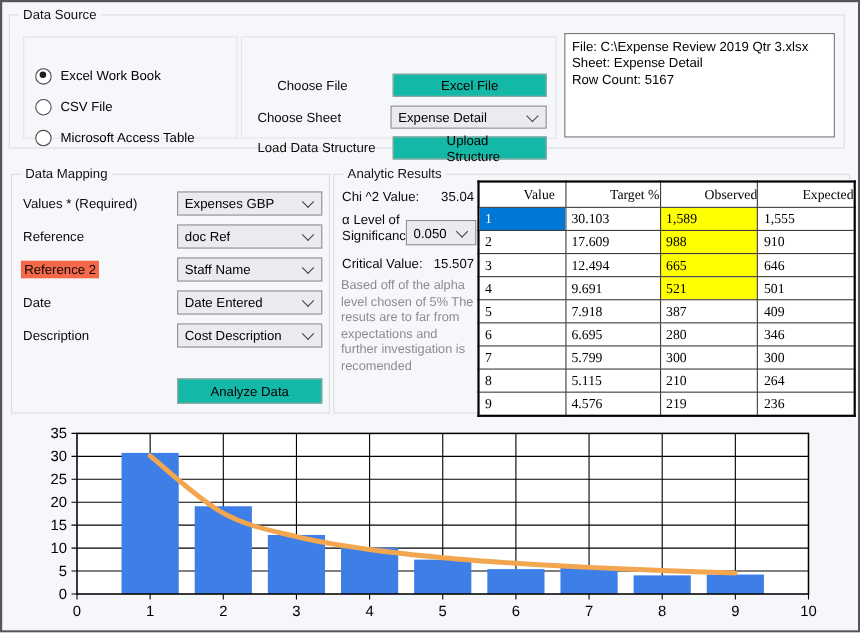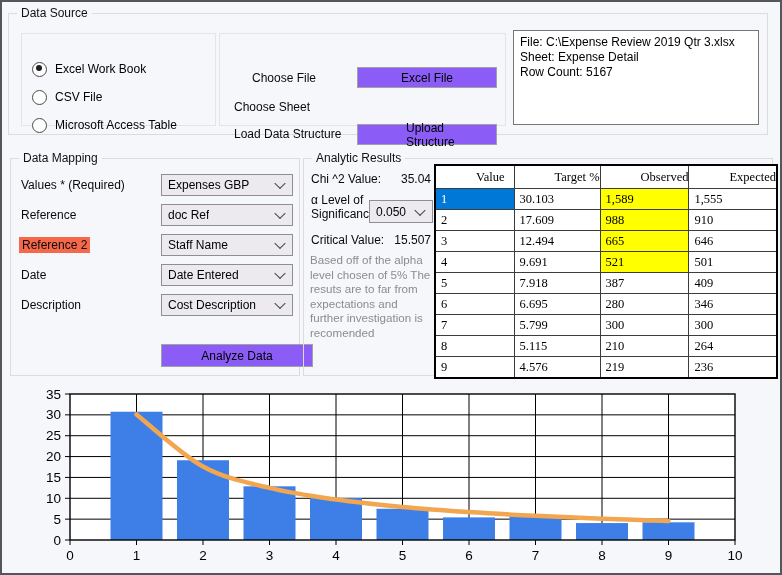--- a/index.html
+++ b/index.html
@@ -11,21 +11,21 @@
   .gb-title{position:absolute;top:-8px;left:8px;background:#f6f7fb;padding:0 4px;font-size:12px;color:#111;white-space:nowrap;}
 
   .panel{position:absolute;border:1px solid #e4e4e6;}
 
   .lbl{position:absolute;height:16px;line-height:16px;white-space:nowrap;color:#0a0a0a;}
 
   .radio-row{position:absolute;display:flex;align-items:center;gap:8px;height:16px;}
   .radio{width:13px;height:13px;border:1px solid #4a4a4a;border-radius:50%;background:#fff;position:relative;flex:0 0 auto;}
   .radio.sel::after{content:'';position:absolute;left:2.5px;top:2.5px;width:6px;height:6px;border-radius:50%;background:#1f1f1f;}
 
-  .btn{position:absolute;background:#8b5cf6;border:1px solid #a2a2a2;display:flex;align-items:center;justify-content:center;font-size:12px;color:#000;box-sizing:border-box;}
+  .btn{position:absolute;background:#14b8a6;border:1px solid #a2a2a2;display:flex;align-items:center;justify-content:center;font-size:12px;color:#000;box-sizing:border-box;}
   .combo{position:absolute;background:#eceaee;border:1px solid #8f8f93;box-sizing:border-box;display:flex;align-items:center;}
   .combo .val{padding-left:6px;white-space:nowrap;overflow:hidden;}
   .chev{position:absolute;right:8px;top:50%;width:7px;height:7px;border-right:1.4px solid #45454a;border-bottom:1.4px solid #45454a;transform:translateY(-70%) rotate(45deg);}
 
   .filebox{position:absolute;background:#fff;border:1px solid #767676;padding:4px 6px;line-height:15px;font-size:12px;box-sizing:border-box;}
 
   .hl-label{background:#f5694a;padding:1px 3px;}
 
   .note{position:absolute;color:#8c8c8c;font-size:11.6px;line-height:14.5px;}
 
@@ -63,20 +63,24 @@
     </div>
 
     <div class="panel" style="left:210px;top:19px;width:285px;height:91px;">
       <div class="lbl" style="left:32px;top:36px;">Choose File</div>
       <div class="lbl" style="left:14px;top:65px;">Choose Sheet</div>
       <div class="lbl" style="left:14px;top:92px;">Load Data Structure</div>
 
       <div class="btn" style="left:137px;top:33px;width:140px;height:21px;">
         <span>Excel File</span>
       </div>
+      <div class="combo" style="left:135px;top:62px;width:142px;height:21px;">
+        <span class="val">Expense Detail</span>
+        <span class="chev"></span>
+      </div>
       <div class="btn" style="left:137px;top:90px;width:140px;height:21px;padding-left:48px;">
         <span>Upload Structure</span>
       </div>
     </div>
 
     <div class="filebox" style="left:504px;top:16px;width:246px;height:95px;">
       <div>File: C:\Expense Review 2019 Qtr 3.xlsx</div>
       <div>Sheet: Expense Detail</div>
       <div>Row Count: 5167</div>
     </div>
@@ -108,21 +112,21 @@
       <span class="val">Date Entered</span>
         <span class="chev"></span>
     </div>
 
     <div class="lbl" style="left:10px;top:138px;">Description</div>
     <div class="combo" style="left:150px;top:135px;width:132px;height:22px;">
       <span class="val">Cost Description</span>
         <span class="chev"></span>
     </div>
 
-    <div class="btn" style="left:150px;top:185px;width:152px;height:23px;">
+    <div class="btn" style="left:150px;top:185px;width:132px;height:23px;">
       <span>Analyze Data</span>
     </div>
   </div>
 
   <div class="groupbox" style="left:303px;top:158px;width:468px;height:216px;">
     <span class="gb-title">Analytic Results</span>
 
     <div class="lbl" style="left:7px;top:12px;">Chi ^2 Value:</div>
     <div class="lbl" style="left:60px;top:12px;width:67px;text-align:right;">35.04</div>
 

